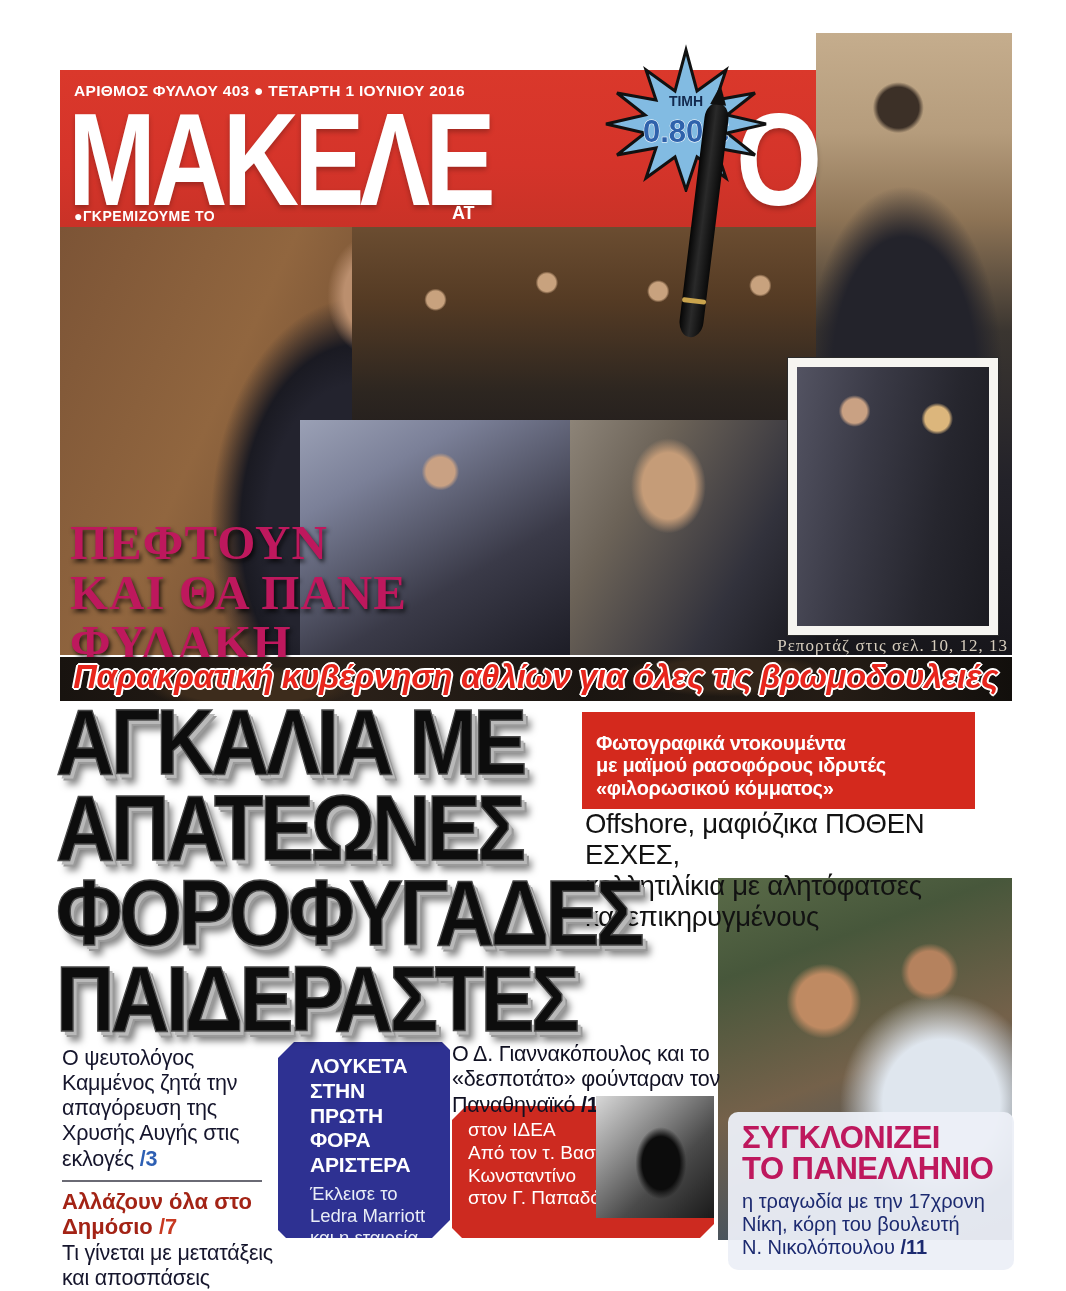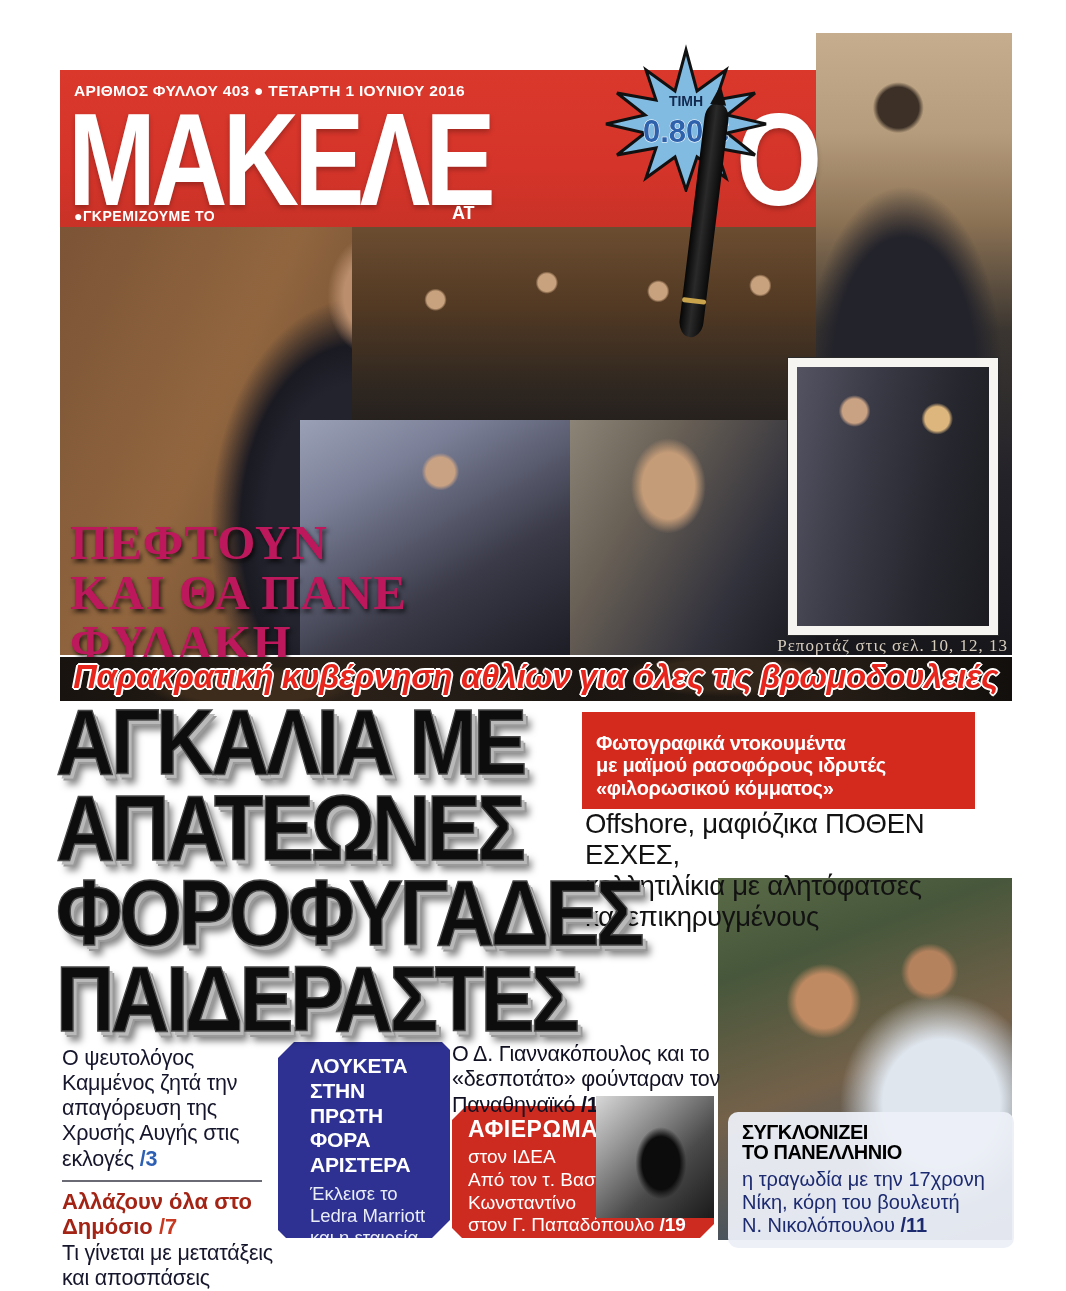--- a/index.html
+++ b/index.html
@@ -170,21 +170,21 @@
       radial-gradient(circle 52px at 36% 34%, #bf8a62 0 52%, transparent 72%),
       radial-gradient(circle 40px at 72% 26%, #b5825e 0 52%, transparent 72%),
       radial-gradient(ellipse 130px 140px at 76% 62%, #dfe6ee 0 45%, transparent 78%),
       linear-gradient(160deg,#5a6b48 0%,#47573b 22%,#74614a 52%,#46535f 80%,#39465a 100%);
   }
   .right-info-box{
     position:absolute;left:728px;top:1112px;width:286px;z-index:5;
     background:rgba(236,239,247,.95);border-radius:10px;padding:10px 12px 12px 14px;
   }
   .right-info-title{
-    font-size:20px;font-weight:900;color:#000000;line-height:1.0;
+    font-size:31px;font-weight:900;color:#be185d;line-height:1.0;
     white-space:pre-line;letter-spacing:-.5px;
   }
   .right-info-body{
     margin-top:6px;font-size:20px;color:#1c2a70;line-height:1.14;white-space:pre-line;
   }
   .pg{font-weight:900;}
   
   .bl-col{position:absolute;left:62px;top:1046px;width:214px;z-index:4;}
   .bl-story1{font-size:21.5px;color:#15152c;line-height:1.17;letter-spacing:-.2px;}
   .bl-page3{color:#2d5fb3;font-weight:900;}
@@ -297,21 +297,20 @@
 και η εταιρεία
 σεκιούριτι
 ΠΥΡΣΟΣ </span><span class="pg">/4,14</span></div>
   </div>
 
   <div class="mid-col">
     <div class="mid-story"><span>Ο Δ. Γιαννακόπουλος και το «δεσποτάτο» φούνταραν τον Παναθηναϊκό </span><span class="mid-page">/18</span></div>
   </div>
 
   <div class="afieroma-box">
-    <div class="afieroma-title">ΑΦΙΕΡΩΜΑ</div>
     <div class="afieroma-body"><span>στον ΙΔΕΑ
 Από τον τ. Βασιλιά
 Κωνσταντίνο
 στον Γ. Παπαδόπουλο </span><span class="pg">/19</span></div>
   </div>
   <div class="photo photo-bw"></div>
 
 </div>
 
 </body></html>

